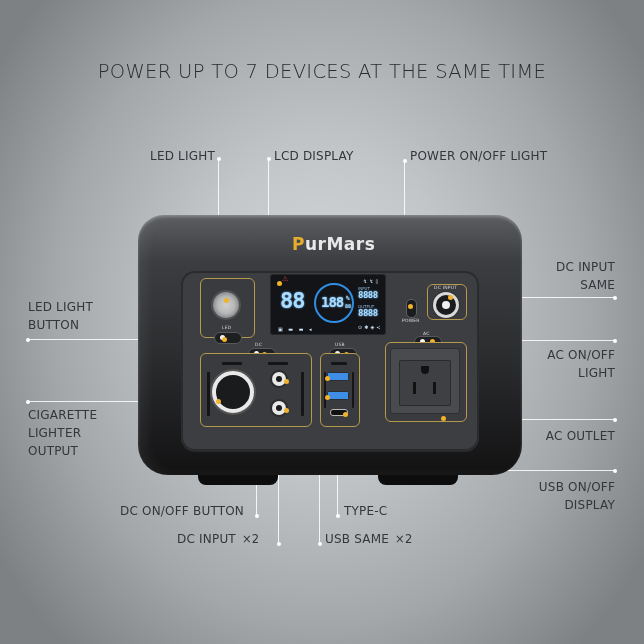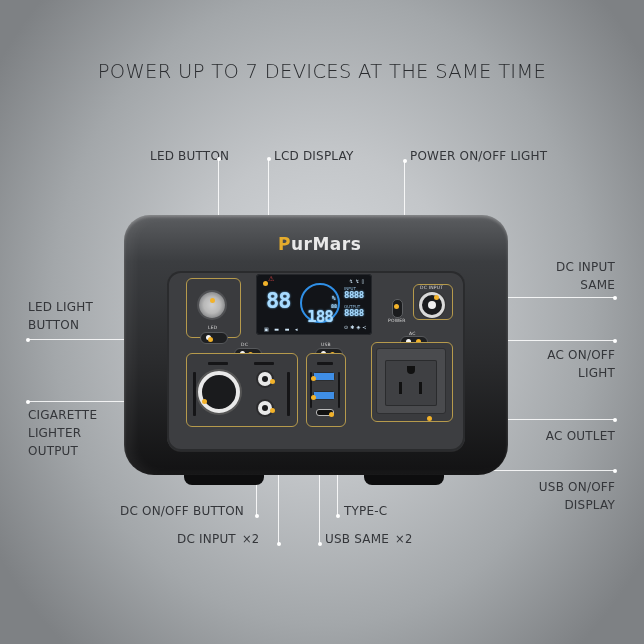--- a/index.html
+++ b/index.html
@@ -9,21 +9,21 @@
   .title{position:absolute;left:0;width:644px;top:60px;text-align:center;font-size:19.5px;letter-spacing:0.3px;color:#2a2c2f;font-weight:300;}
   .lbl{position:absolute;font-size:12px;line-height:18px;color:#34363a;letter-spacing:0.2px;white-space:nowrap;}
   .lbl.r{text-align:right;}
   .lbl.multi{white-space:normal;}
   .lbl .mult{margin-left:6px;font-size:11.5px;}
   .ln{position:absolute;background:rgba(255,255,255,0.85);}
   .dot{position:absolute;width:4px;height:4px;border-radius:50%;background:#ffffff;}
   .ydot{position:absolute;width:5px;height:5px;border-radius:50%;background:#f2b22a;}
 
   
-  .device{position:absolute;left:124px;top:215px;width:452px;height:275px;}
+  .device{position:absolute;left:138px;top:215px;width:452px;height:275px;}
   .shell{position:absolute;left:0;top:0;width:384px;height:260px;
     border-radius:26px 26px 30px 30px;
     background:linear-gradient(180deg,#5b5d60 0%,#3b3d40 18%,#2b2c2e 55%,#121213 100%);
     box-shadow:inset 0 2px 3px rgba(255,255,255,0.25), inset 8px 0 12px rgba(255,255,255,0.06);}
   .foot{position:absolute;top:258px;width:80px;height:12px;background:#0d0d0e;border-radius:0 0 8px 8px;}
   .brand{position:absolute;left:154px;top:19px;font-size:17px;font-weight:bold;color:#e9e9e9;letter-spacing:0.5px;font-family:"DejaVu Sans",sans-serif;}
   .brand .p{color:#e6ac2c;}
   .panel{position:absolute;left:43px;top:56px;width:298px;height:180px;border-radius:14px;
     background:#3d3e41;box-shadow:inset 0 0 0 2px #2a2b2d, 0 1px 0 rgba(255,255,255,0.08);}
   .gbox{position:absolute;border:1.4px solid #b69a4c;border-radius:6px;background:#3a3b3e;}
@@ -47,21 +47,21 @@
   .pwrbtn{position:absolute;width:9px;height:17px;border-radius:5px;background:#1b1c1e;border:1px solid #5d5f62;}
   .dcin{position:absolute;width:26px;height:26px;border-radius:50%;background:#1b1c1e;box-shadow:0 0 0 3px #d9d9d9 inset, 0 0 0 1px #333;}
   .dcin::after{content:"";position:absolute;left:9px;top:9px;width:8px;height:8px;border-radius:50%;background:#efefef;}
   .ledlamp{position:absolute;width:26px;height:26px;border-radius:50%;background:radial-gradient(circle,#cfcfcf 0%,#b8b8b8 45%,#8d8e90 70%,#5a5b5e 100%);box-shadow:0 0 0 2px #505154;}
 </style>
 </head>
 <body>
 
 <div class="title">POWER UP TO 7 DEVICES AT THE SAME TIME</div>
 
-<div class="lbl" style="left:150px;top:147px;">LED BUTTON</div>
+<div class="lbl" style="left:150px;top:147px;">LED LIGHT</div>
 <div class="dot" style="left:217px;top:157px;"></div>
 <div class="ln" style="left:218px;top:158px;width:1px;height:140px;"></div>
 
 <div class="lbl" style="left:274px;top:147px;">LCD DISPLAY</div>
 <div class="dot" style="left:267px;top:157px;"></div>
 <div class="ln" style="left:268px;top:158px;width:1px;height:120px;"></div>
 
 <div class="lbl" style="left:410px;top:147px;">POWER ON/OFF LIGHT</div>
 <div class="dot" style="left:403px;top:159px;"></div>
 <div class="ln" style="left:404px;top:160px;width:1px;height:147px;"></div>
@@ -123,21 +123,21 @@
       <div class="led"></div>
     </div>
   <div class="ydot" style="left:84px;top:122px;"></div>
 
   <div class="lcd">
     <div class="ydot" style="left:7px;top:7px;"></div>
     <div class="smtxt" style="left:12px;top:1px;color:#d94444;font-size:7px;">⚠</div>
     <div class="seg" style="left:10px;top:14px;font-size:22px;letter-spacing:-1px;">88</div>
     <div class="icon-row" style="left:8px;top:52px;">▣ ▬ ▬ ◂</div>
     <div class="ring" style="left:44px;top:9px;width:36px;height:36px;"></div>
-    <div class="seg" style="left:51px;top:20px;font-size:16px;letter-spacing:-1px;margin-top:13px;">188</div>
+    <div class="seg" style="left:51px;top:20px;font-size:14px;letter-spacing:-1px;">188</div>
     <div class="seg" style="left:76px;top:20px;font-size:6px;">%</div>
     <div class="seg" style="left:75px;top:29px;font-size:5px;">88</div>
     <div class="icon-row" style="left:93px;top:4px;">↯↯▯</div>
     <div class="smtxt" style="left:88px;top:12px;">INPUT</div>
     <div class="seg" style="left:88px;top:16px;font-size:9px;letter-spacing:-0.5px;">8888</div>
     <div class="smtxt" style="left:88px;top:30px;">OUTPUT</div>
     <div class="seg" style="left:88px;top:34px;font-size:9px;letter-spacing:-0.5px;">8888</div>
     <div class="icon-row" style="left:88px;top:50px;">⊙✱◈≺</div>
   </div>
 

